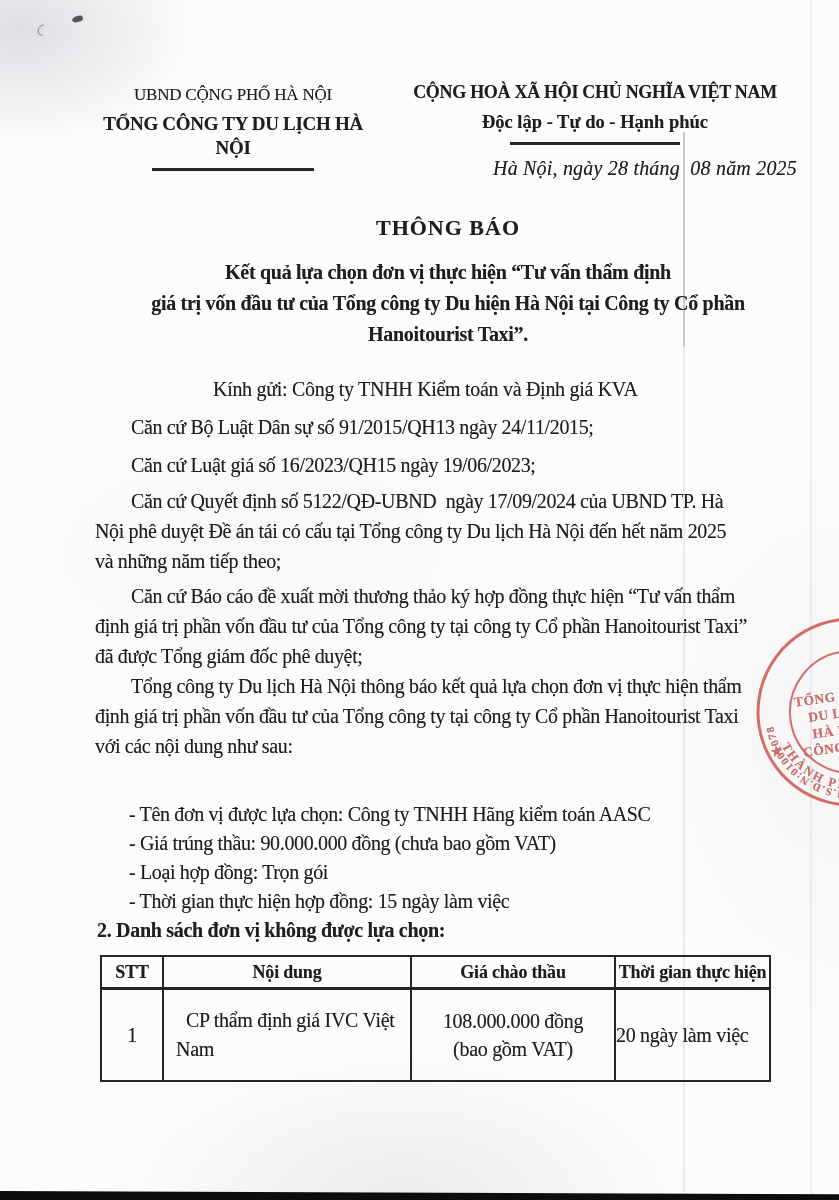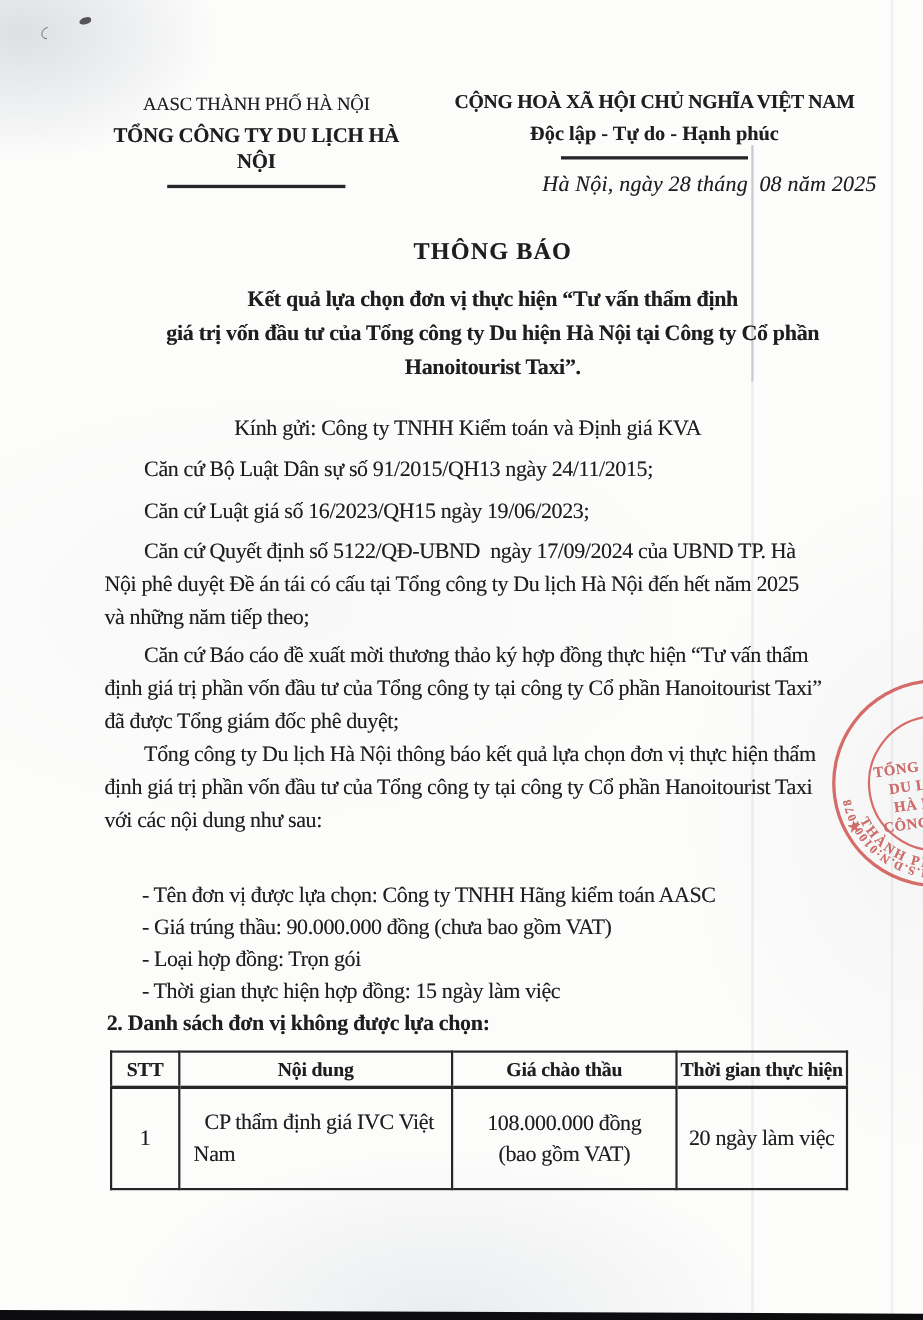--- a/index.html
+++ b/index.html
@@ -48,21 +48,21 @@
   .items{left:95px;top:800px;width:700px;font-size:20px;letter-spacing:-0.35px;}
   .item{height:29px;line-height:29px;padding-left:34px;white-space:pre;}
   
   .tbl{position:absolute;z-index:2;left:100px;top:955px;width:669px;border-collapse:collapse;table-layout:fixed;}
   .tbl th,.tbl td{border:2px solid #262628;}
   .tbl th{height:30px;font-size:18px;font-weight:bold;letter-spacing:-0.2px;text-align:center;border-bottom-width:3px;padding:0;}
   .tbl td{height:90px;font-size:20px;letter-spacing:-0.3px;vertical-align:middle;padding:0;}
   .td-stt{text-align:center;}
   .td-nd{text-align:left;padding-left:12px !important;padding-right:14px !important;text-indent:10px;line-height:29px;}
   .td-gia{text-align:center;line-height:28px;}
-  .td-tg{text-align:center;}
+  .td-tg{text-align:left;}
   
   .crease{position:absolute;z-index:1;width:2px;background:rgba(130,142,160,0.45);}
   .crease-a{left:683px;top:132px;height:215px;}
   .crease-b{left:683px;top:347px;height:845px;background:rgba(130,142,160,0.14);}
   .crease-c{left:810px;top:0;height:1200px;background:rgba(140,148,162,0.13);}
   .speck-1{position:absolute;z-index:3;left:72px;top:16px;width:11px;height:6px;background:#3a3a40;border-radius:60% 40% 50% 50%;transform:rotate(-14deg);opacity:.85;}
   .speck-2{position:absolute;z-index:3;left:38px;top:24px;width:8px;height:10px;border:1.6px solid #4a4a52;border-right-color:transparent;border-top-color:transparent;border-radius:50%;transform:rotate(42deg);opacity:.65;}
   .bottom-strip{position:absolute;z-index:3;left:-4px;top:1191px;width:852px;height:11px;background:#0d0d10;transform:rotate(0.22deg);transform-origin:left center;}
   
   .stamp{position:absolute;z-index:2;left:748px;top:609px;opacity:0.82;font-family:"Liberation Serif","DejaVu Serif",serif;}
@@ -73,21 +73,21 @@
 <div class="page">
 
   <div class="speck-1"></div>
   <div class="speck-2"></div>
   <div class="crease crease-a"></div>
   <div class="crease crease-b"></div>
   <div class="crease crease-c"></div>
   <div class="bottom-strip"></div>
 
   <div class="abs org-left c">
-    <div class="org-left-l1">AASC THÀNH PHỐ HÀ NỘI</div>
+    <div class="org-left-l1">UBND CỘNG PHỐ HÀ NỘI</div>
     <div class="org-left-l2">TỔNG CÔNG TY DU LỊCH HÀ NỘI</div>
     <div class="rule rule-left"></div>
   </div>
 
   <div class="abs org-right c">
     <div class="org-right-l1">CỘNG HOÀ XÃ HỘI CHỦ NGHĨA VIỆT NAM</div>
     <div class="org-right-l2">Độc lập - Tự do - Hạnh phúc</div>
     <div class="rule rule-right"></div>
   </div>
 

